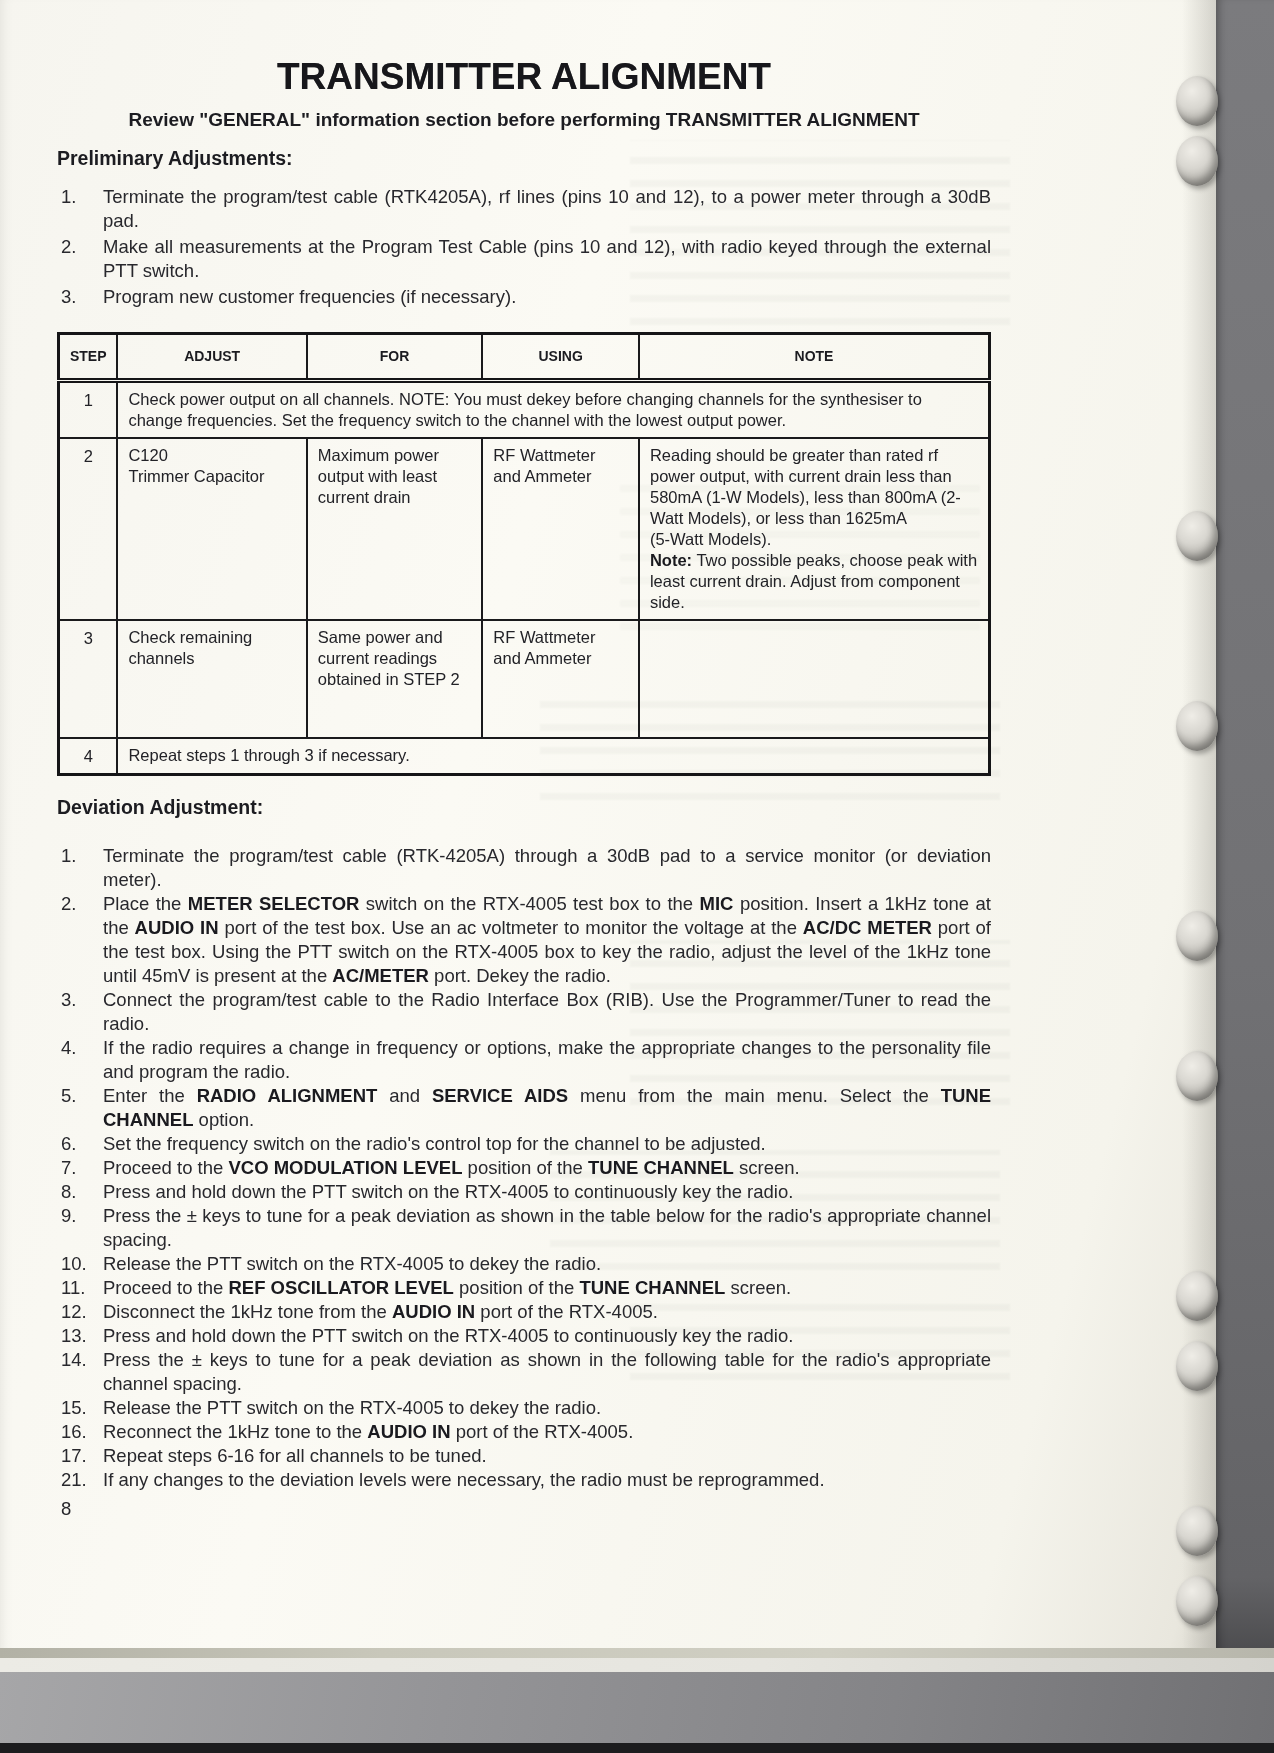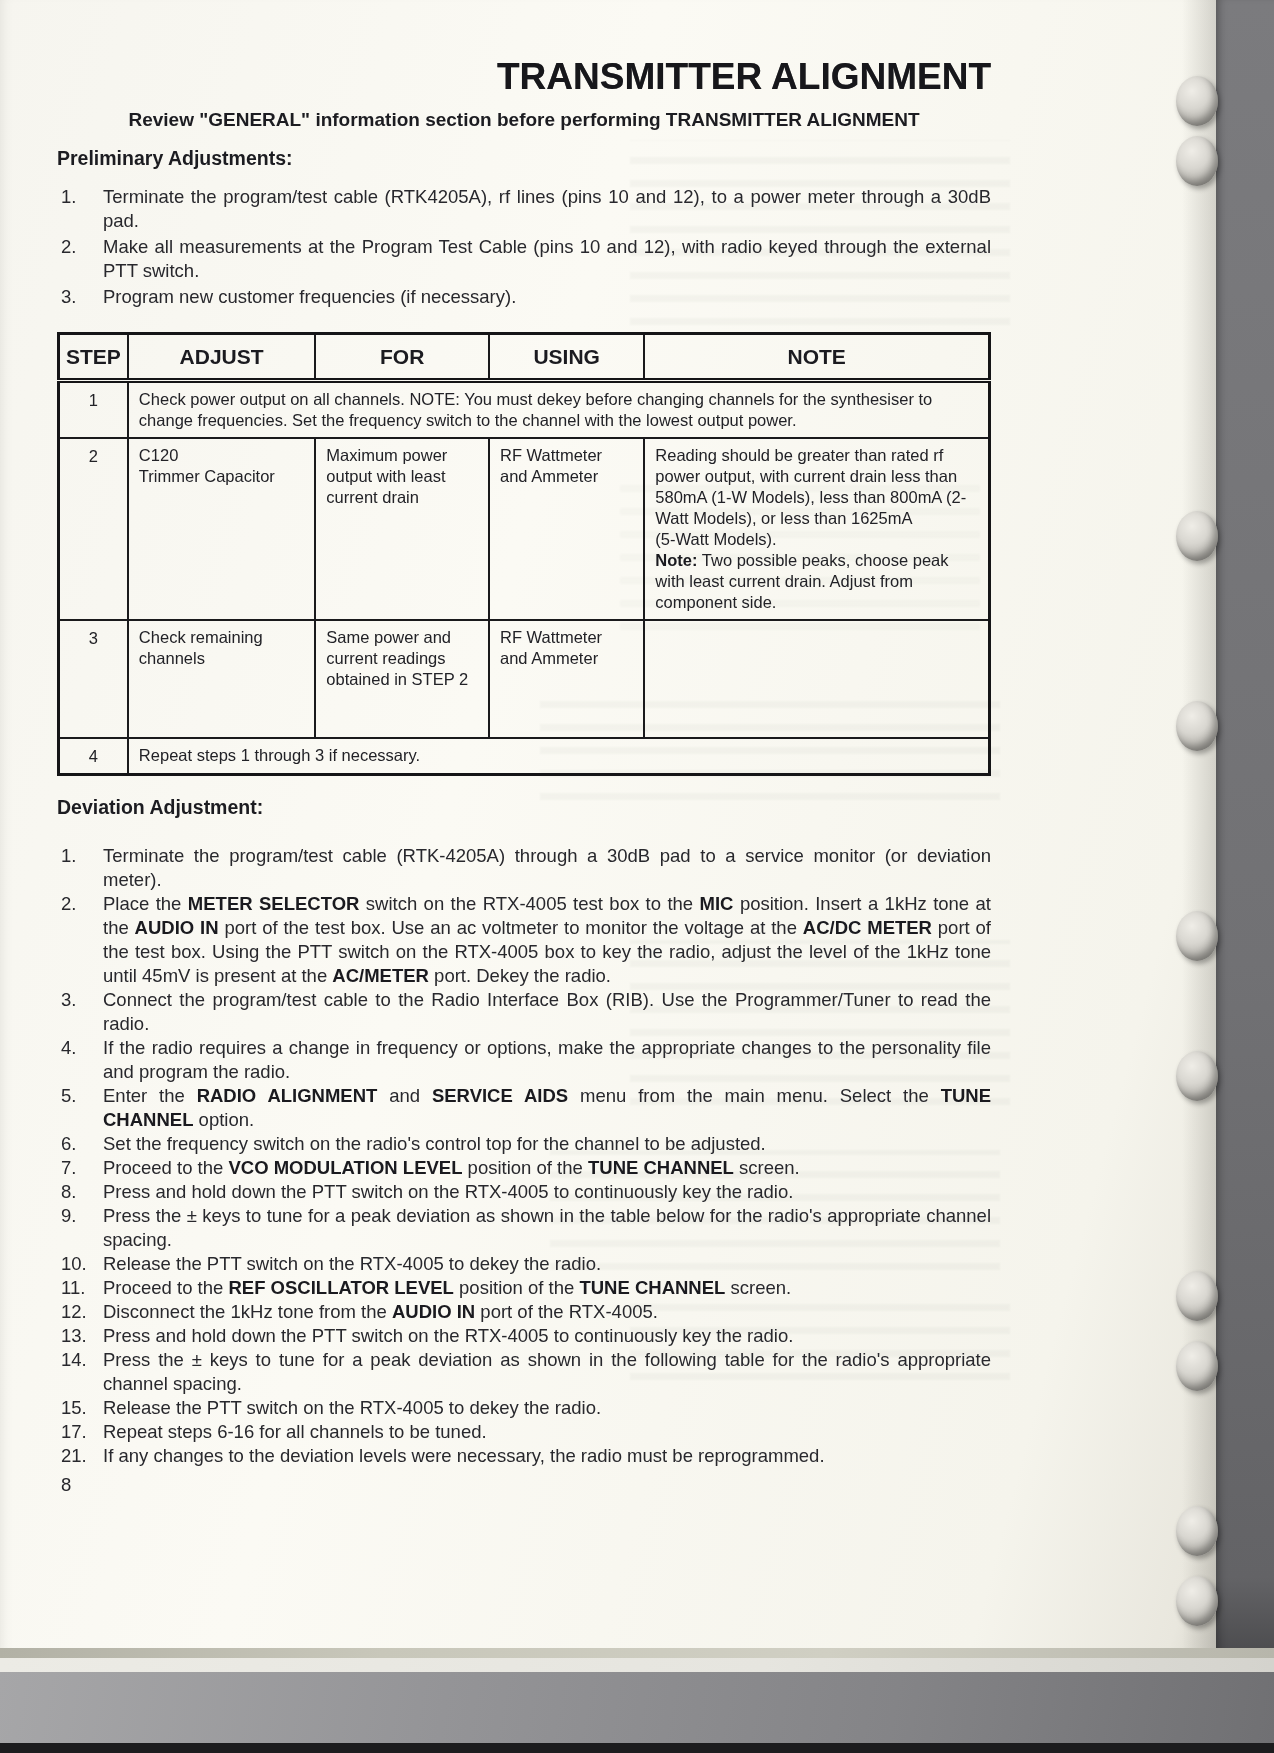--- a/index.html
+++ b/index.html
@@ -16,21 +16,21 @@
   .paper {
     position:absolute; left:0; top:0; width:1218px; height:1652px;
     background:linear-gradient(105deg,#f6f5ef 0%,#fbfaf4 40%,#f5f4ec 85%,#e9e7de 97%,#d8d6cd 100%);
     box-shadow:inset 10px 0 14px -10px rgba(0,0,0,.10);
   }
   .content {
     position:absolute; left:57px; top:0; width:934px;
     color:#25252a;
   }
   .title {
-    margin-top:56px; text-align:right;
+    margin-top:56px; text-align:center;
     font-size:37px; line-height:42px; font-weight:bold; color:#17171b;
     text-shadow:0 0 .6px rgba(23,23,27,.65);
   }
   .subtitle {
     margin-top:9px; text-align:center;
     font-size:19px; line-height:26px; font-weight:bold; color:#1c1c21;
   }
   .sect-heading {
     font-size:19.5px; line-height:26px; font-weight:bold; color:#1c1c21;
   }
@@ -48,21 +48,21 @@
   b { color:#1a1a1f; }
 
   
   table.align-table {
     margin-top:23px; border-collapse:collapse; width:934px;
     font-size:16.5px; line-height:21px; color:#222227;
     border:3px solid #151517;
   }
   .align-table th, .align-table td { border:2px solid #1a1a1c; }
   .align-table th {
-    font-size:21px; font-weight:bold; text-align:center; padding:11px 6px;
+    font-size:14px; font-weight:bold; text-align:center; padding:11px 6px;
     border-bottom:5px double #151517; color:#1b1b20;
   }
   .align-table td { vertical-align:top; padding:6px 10px; }
   .align-table td.c-step { text-align:center; padding-top:7px; }
   .align-table td.c-note { }
   .align-table td.c-span { }
 
   .page-number { margin-top:6px; font-size:18.5px; padding-left:4px; }
 
   
@@ -231,20 +231,24 @@
           </div>
           <div class="li">
             <span class="num">14.</span>
             <div class="litext">Press the ± keys to tune for a peak deviation as shown in the following table for the radio's appropriate channel spacing.</div>
           </div>
           <div class="li">
             <span class="num">15.</span>
             <div class="litext">Release the PTT switch on the RTX-4005 to dekey the radio.</div>
           </div>
           <div class="li">
+            <span class="num">16.</span>
+            <div class="litext">Reconnect the 1kHz tone to the <b>AUDIO IN</b> port of the RTX-4005.</div>
+          </div>
+          <div class="li">
             <span class="num">17.</span>
             <div class="litext">Repeat steps 6-16 for all channels to be tuned.</div>
           </div>
           <div class="li">
             <span class="num">21.</span>
             <div class="litext">If any changes to the deviation levels were necessary, the radio must be reprogrammed.</div>
           </div>
         </div>
 
       <div class="page-number">8</div>

